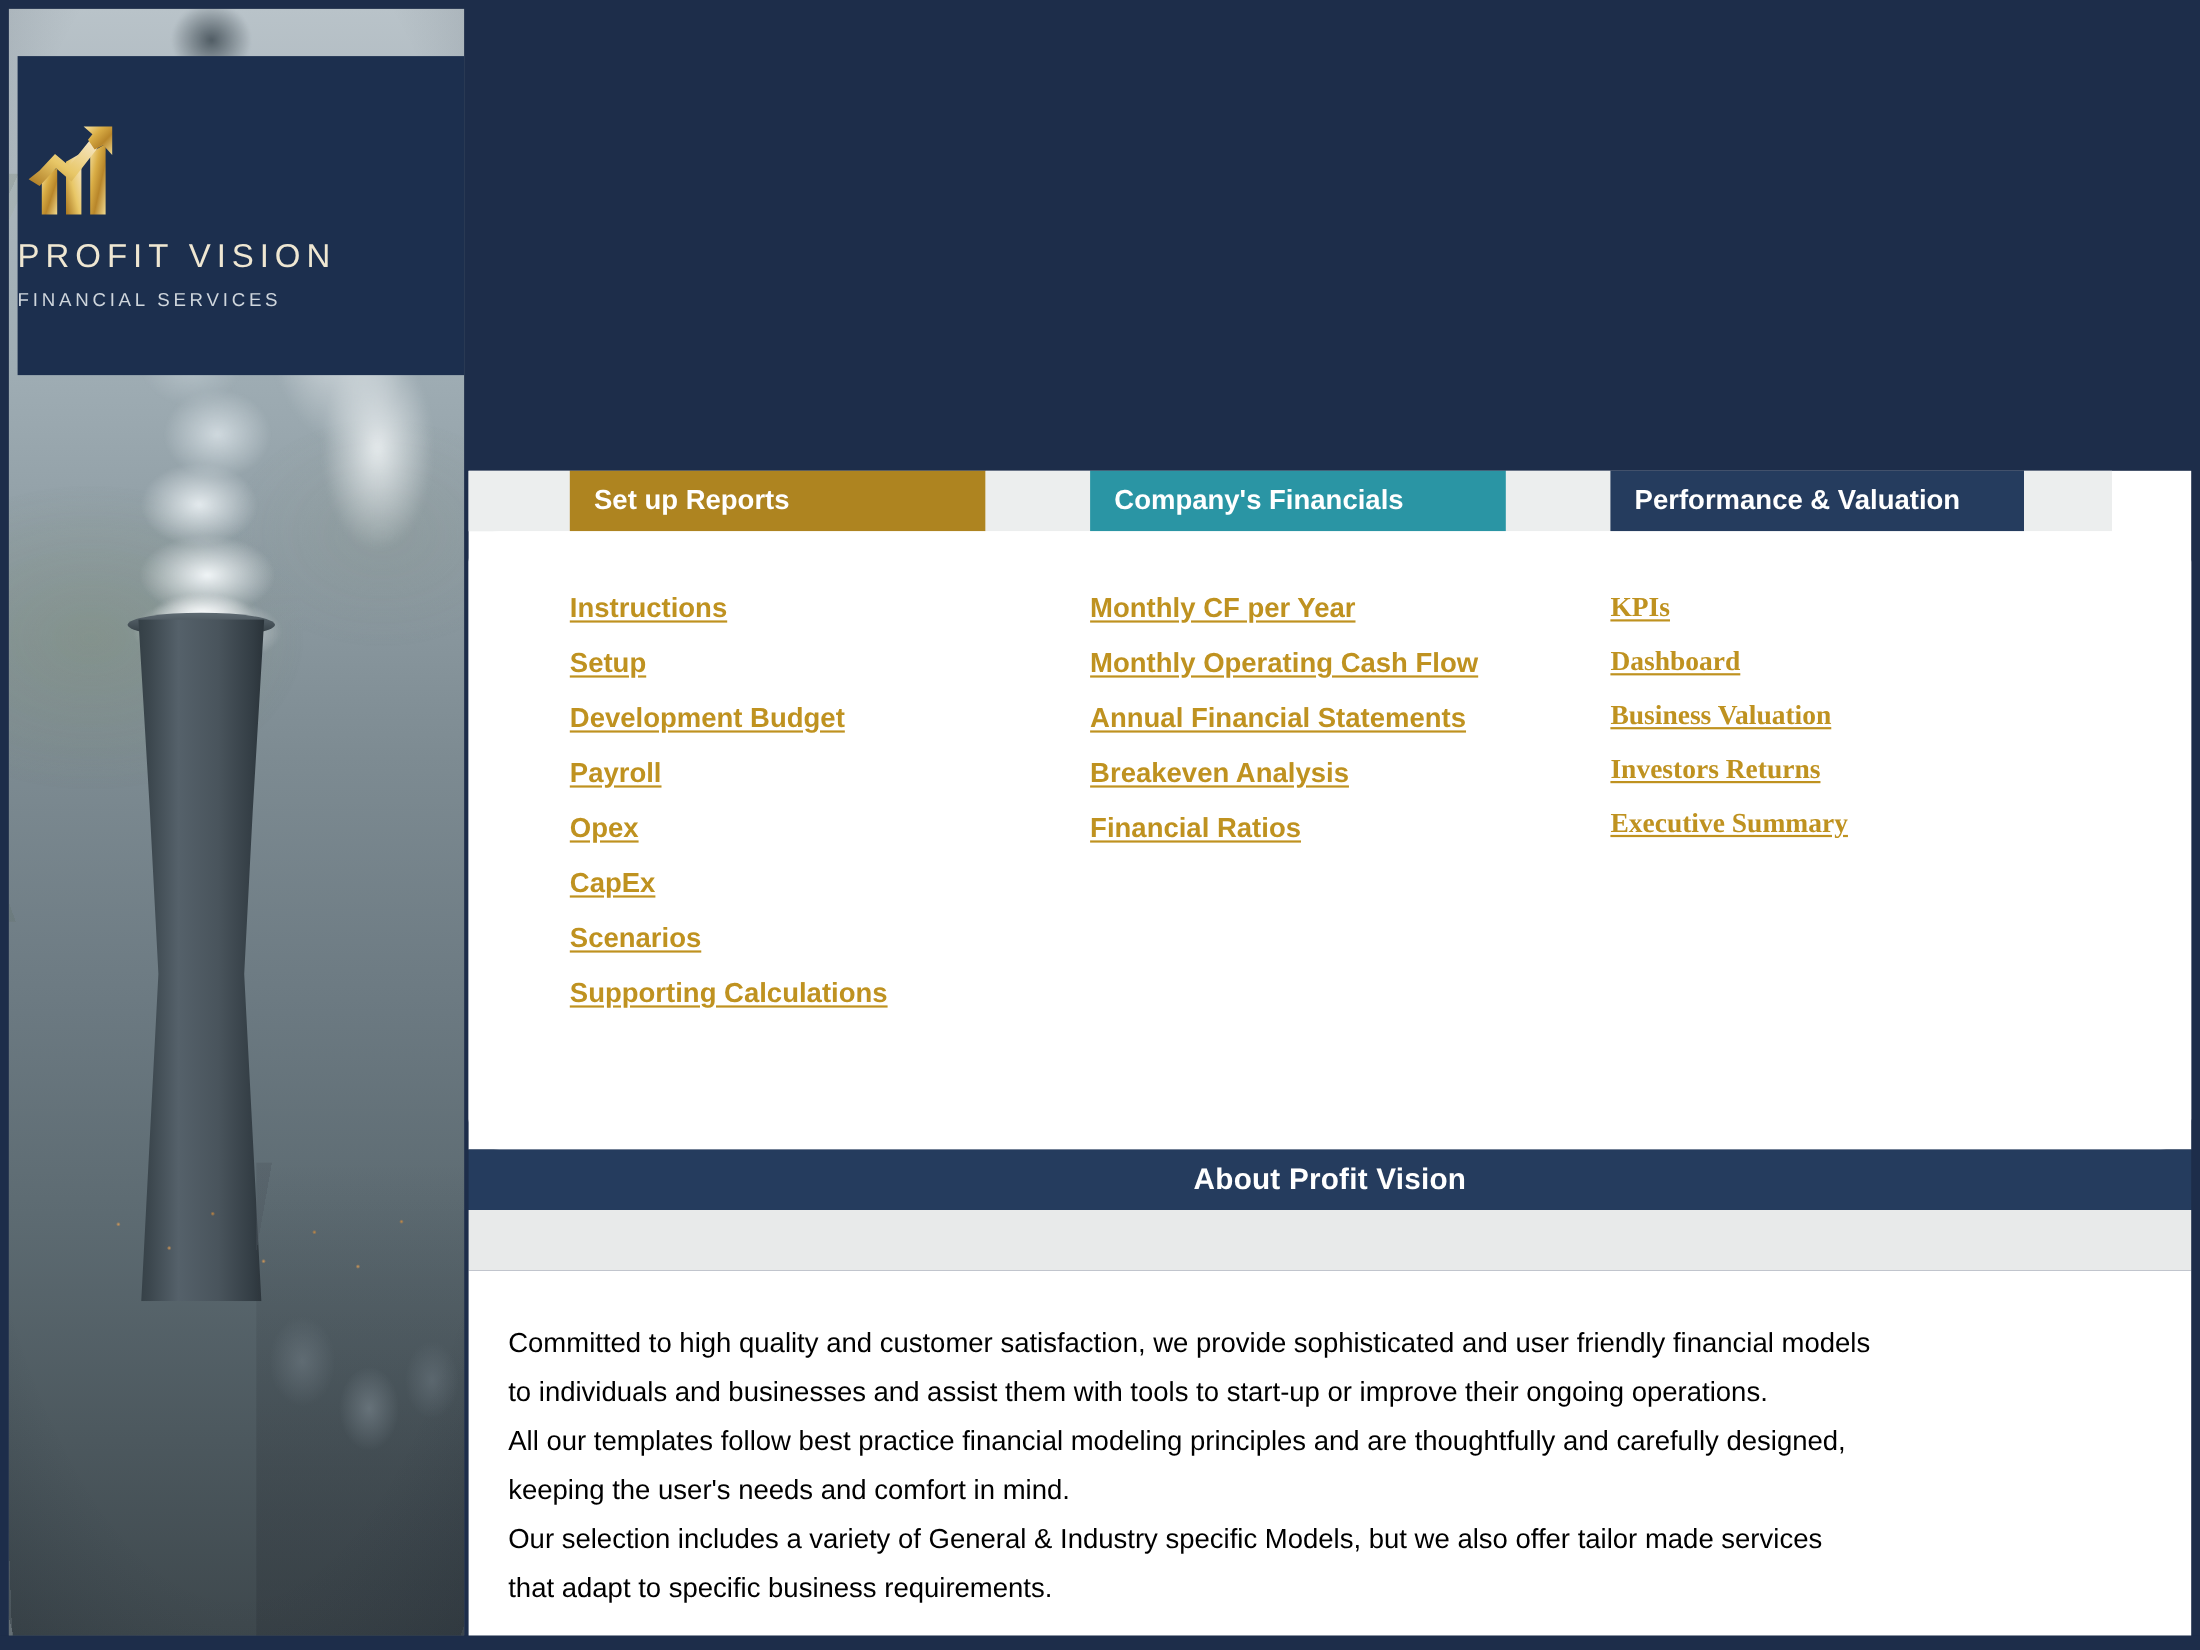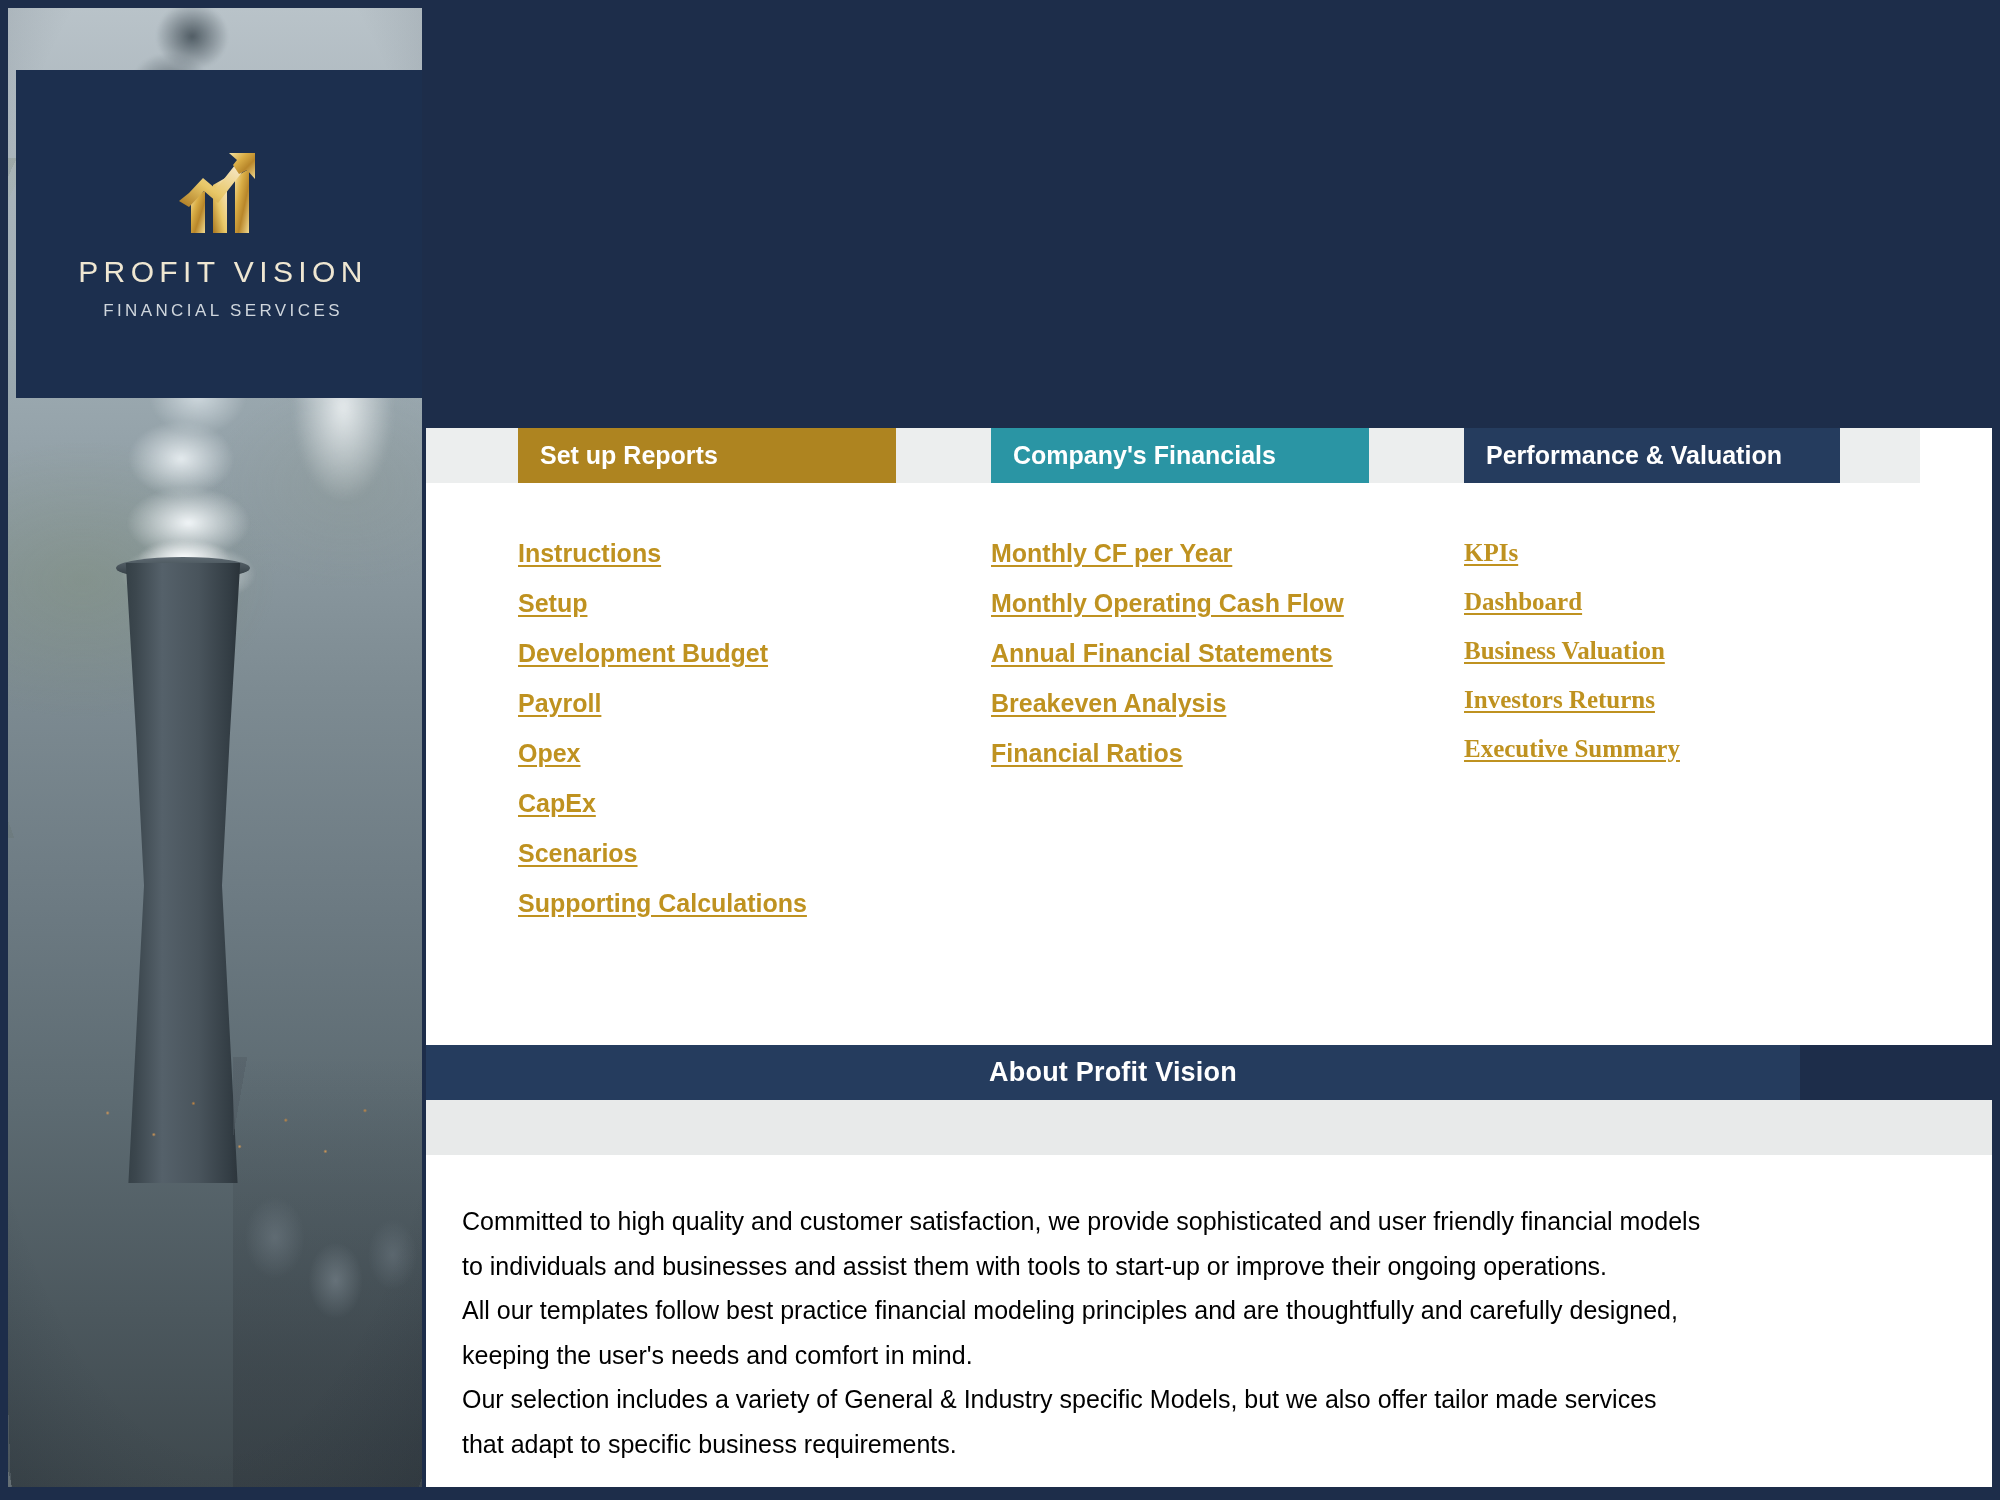--- a/index.html
+++ b/index.html
@@ -141,27 +141,26 @@
   }
   #photo .vignette {
     position: absolute; inset: 0;
     background: radial-gradient(ellipse 120% 95% at 50% 45%, rgba(0,0,0,0) 55%, rgba(12,20,32,.42) 100%);
   }
 
   
   #logo-block {
     position: absolute;
     left: 8px;
-    top: 62px;
+    top: 43px;
     width: 414px;
-    height: 328px;
+    height: 290px;
     background: #1c2f4e;
     display: flex;
     flex-direction: column;
-    align-items: center;
     justify-content: center;
   }
   #logo-mark { width: 108px; height: 92px; margin-bottom: 16px; }
   #brand-name {
     font-size: 30px;
     letter-spacing: 5.4px;
     color: #efe7d2;
     font-family: "Liberation Sans", sans-serif;
     font-weight: 400;
     white-space: nowrap;
@@ -276,21 +275,21 @@
     margin-bottom: 21px;
     white-space: nowrap;
     cursor: pointer;
   }
   .toc-link:last-child { margin-bottom: 0; }
 
   
   #about-bar {
     position: absolute;
     left: 0; top: 1037px;
-    width: 1374px;
+    width: 1566px;
     height: 55px;
   }
   #about-strip {
     position: absolute;
     left: 0; top: 1092px;
     width: 1566px;
     height: 55px;
     background: #e8eaea;
   }
   #about-body {

